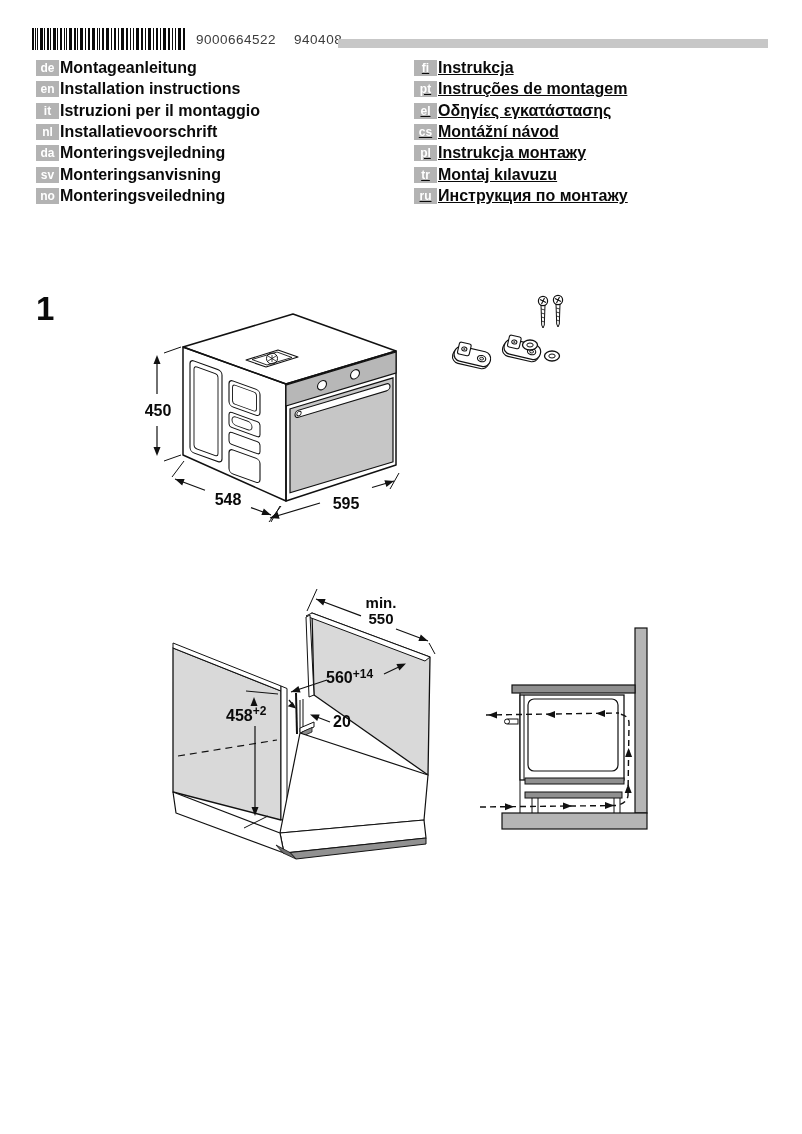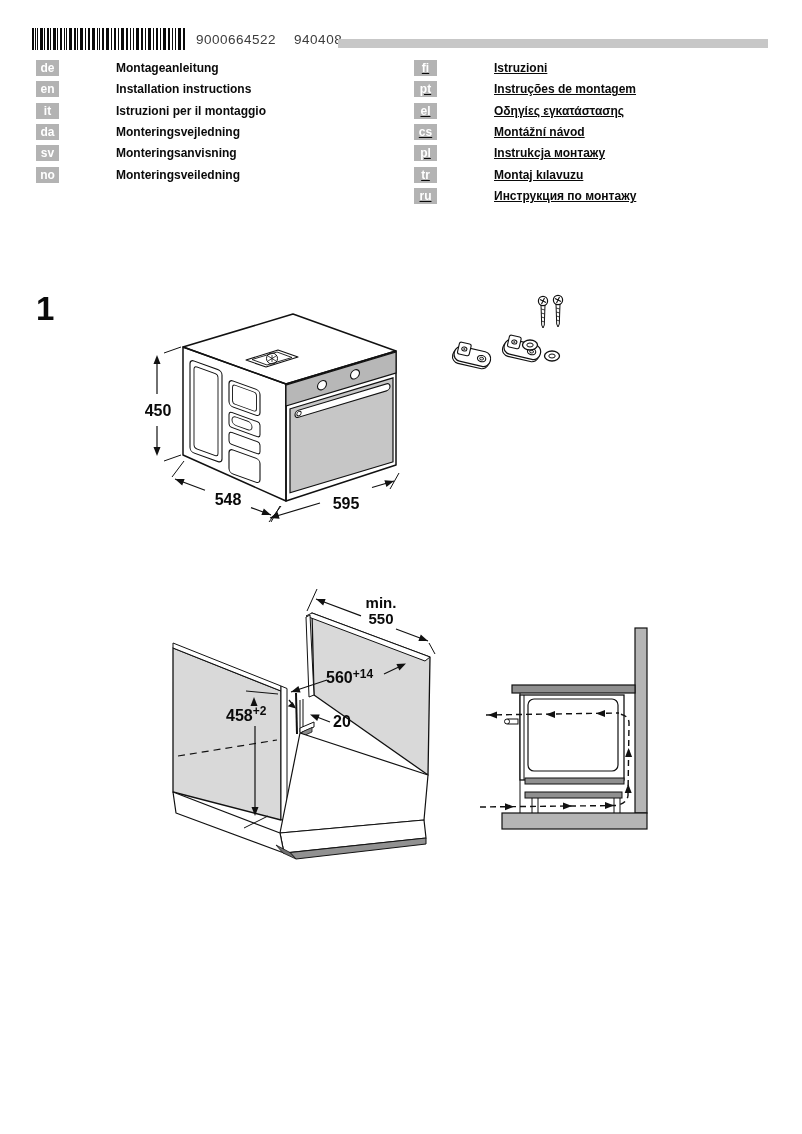--- a/index.html
+++ b/index.html
@@ -7,25 +7,25 @@
         font-family:"Liberation Sans", sans-serif;color:#0a0a0a;}
   .abs{position:absolute;}
   
   .code-text{left:196px;top:32px;font-size:13.5px;color:#3c3c3c;letter-spacing:.5px;white-space:nowrap;}
   .code-text .sep{display:inline-block;width:18px;}
   .graybar{left:338px;top:39px;width:430px;height:9px;background:#c7c7c7;}
   
   .lang-col{top:57px;display:flex;flex-direction:column;}
   .lang-col.left{left:36px;}
   .lang-col.right{left:414px;text-decoration:underline;}
-  .lang-row{display:flex;align-items:center;height:21.45px;gap:45px;}
+  .lang-row{display:flex;align-items:center;height:21.45px;}
   .lang-badge{display:inline-flex;align-items:center;justify-content:center;
       width:23px;height:16px;background:#b3b3b3;color:#ffffff;
       font-size:12px;font-weight:bold;flex:0 0 auto;}
-  .lang-label{margin-left:12px;font-size:12px;font-weight:bold;white-space:nowrap;}
+  .lang-label{margin-left:1px;font-size:16px;font-weight:bold;white-space:nowrap;}
   
   .fig-number{left:36px;top:290px;font-size:33px;font-weight:bold;}
   svg text.dim{font-family:"Liberation Sans",sans-serif;font-weight:bold;fill:#0a0a0a;}
   svg .ln{stroke:#111;fill:none;}
   svg .ah{fill:#111;stroke:none;}
   svg .flow{stroke:#111;fill:none;stroke-width:1.4;stroke-dasharray:6 4;}
 </style>
 </head>
 <body>
 
@@ -57,41 +57,45 @@
         <span class="lang-badge">en</span>
         <span class="lang-label">Installation instructions</span>
       </div>
 
 
       <div class="lang-row">
         <span class="lang-badge">it</span>
         <span class="lang-label">Istruzioni per il montaggio</span>
       </div>
 
+      <div class="lang-row">
+        <span class="lang-badge">nl</span>
+        <span class="lang-label">Installatievoorschrift</span>
+      </div>
 
       <div class="lang-row">
         <span class="lang-badge">da</span>
         <span class="lang-label">Monteringsvejledning</span>
       </div>
 
       <div class="lang-row">
         <span class="lang-badge">sv</span>
         <span class="lang-label">Monteringsanvisning</span>
       </div>
 
       <div class="lang-row">
         <span class="lang-badge">no</span>
         <span class="lang-label">Monteringsveiledning</span>
       </div>
     </div>
   <div class="abs lang-col right">
 
       <div class="lang-row">
         <span class="lang-badge">fi</span>
-        <span class="lang-label">Istruzioni</span>
+        <span class="lang-label">Instrukcja</span>
       </div>
 
 
       <div class="lang-row">
         <span class="lang-badge">pt</span>
         <span class="lang-label">Instruções de montagem</span>
       </div>
 
       <div class="lang-row">
         <span class="lang-badge">el</span>

